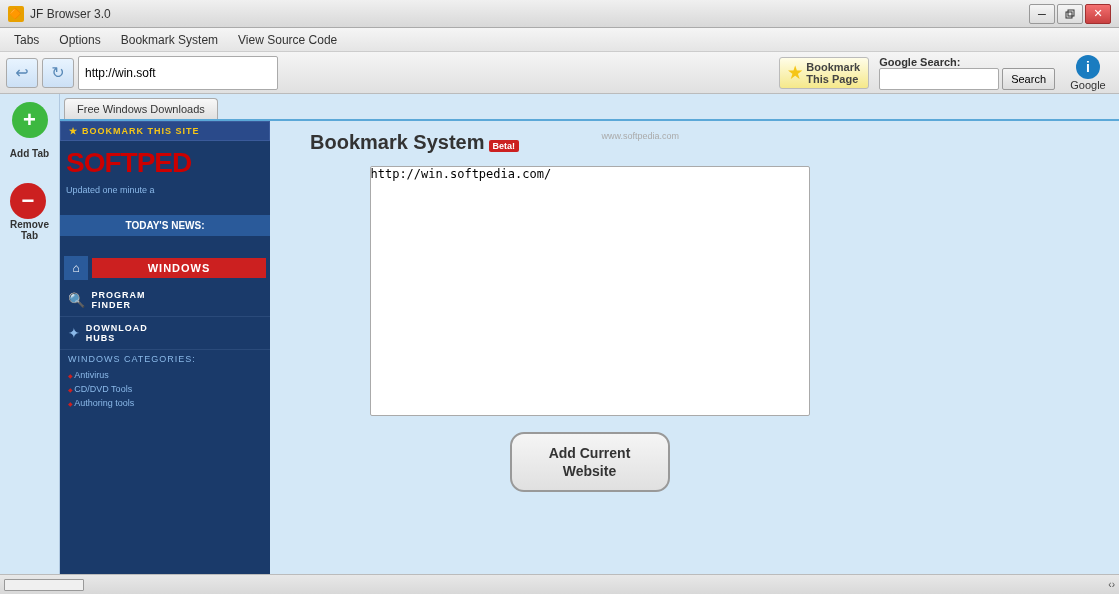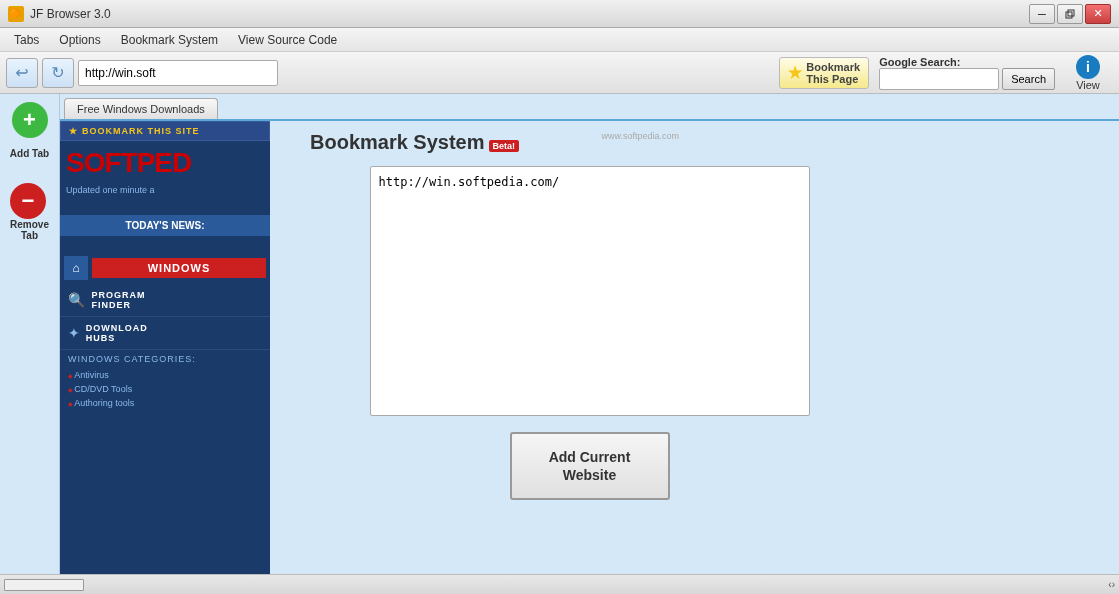--- a/index.html
+++ b/index.html
@@ -53,21 +53,21 @@
       padding: 0 6px;
       gap: 4px;
       border-bottom: 1px solid #bbb;
     }
     .nav-btn {
       width: 32px; height: 30px; border: 1px solid #aaa; border-radius: 3px;
       background: linear-gradient(to bottom, #e8f4ff, #cce0f5);
       display: flex; align-items: center; justify-content: center; cursor: pointer; font-size: 14px;
     }
     .url-bar {
-      flex: 1; height: 26px; border: 1px solid #aaa; border-radius: 2px;
+      flex: 1; height: 34px; border: 1px solid #aaa; border-radius: 2px;
       padding: 0 6px; font-size: 12px; background: white;
       max-width: 200px;
     }
     .toolbar-spacer { flex: 1; }
     .bookmark-btn {
       display: flex; align-items: center; gap: 4px;
       border: 1px solid #bbb; border-radius: 3px; padding: 3px 8px; cursor: pointer;
       background: linear-gradient(to bottom, #fffde8, #f5e88a);
       font-size: 11px; font-weight: bold; color: #444; min-width: 80px; justify-content: center;
     }
@@ -226,28 +226,28 @@
     .bookmark-title { font-size: 20px; font-weight: bold; color: #333; }
     .beta-badge {
       background: #cc2020; color: white; font-size: 9px; padding: 1px 4px;
       border-radius: 2px; font-weight: bold;
     }
     .softpedia-watermark {
       position: absolute; top: 10px; right: 230px; color: #aaa; font-size: 9px;
     }
     .bookmark-textarea {
       width: 440px; height: 250px; border: 1px solid #aaa; border-radius: 2px;
-      padding: 8px; font-size: 12px; background: white; resize: none;
+      font-size: 12px; background: white; resize: none;
       font-family: monospace;
     }
     .bookmark-buttons {
       display: flex; gap: 16px; margin-top: 16px;
     }
     .add-bookmark-btn {
-      width: 160px; height: 68px; border: 2px solid #999; border-radius: 3px;
+      width: 160px; height: 60px; border: 2px solid #999; border-radius: 14px;
       background: linear-gradient(to bottom, #f5f5f5, #e0e0e0);
       font-size: 14px; font-weight: bold; color: #333; cursor: pointer;
       text-align: center; line-height: 1.3; display: flex; align-items: center; justify-content: center;
     }
     .clear-bookmarks-btn {
       width: 160px; height: 60px; border: 2px solid #999; border-radius: 3px;
       background: linear-gradient(to bottom, #f5f5f5, #e0e0e0);
       font-size: 14px; font-weight: bold; color: #333; cursor: pointer;
       text-align: center; line-height: 1.3; display: flex; align-items: center; justify-content: center;
     }
@@ -327,21 +327,21 @@
   </div>
   <div class="google-search-section">
     <span style="font-size:11px;font-weight:bold;color:#333;">Google Search:</span>
     <div style="display:flex;gap:3px;align-items:flex-start;">
       <input class="google-search-input" type="text" style="">
       <button class="search-btn">Search</button>
     </div>
   </div>
   <div class="about-btn">
     <div class="about-icon">i</div>
-    <span class="about-label">View</span>
+    <span class="about-label">Google</span>
   </div>
 </div>
 
 <div class="main-content">
 
   <div class="tab-controls">
     <div class="add-tab-btn">+</div>
     <div class="add-tab-label">Add Tab</div>
     <div style="margin-top:14px;">
       <div class="remove-tab-btn">−</div>

